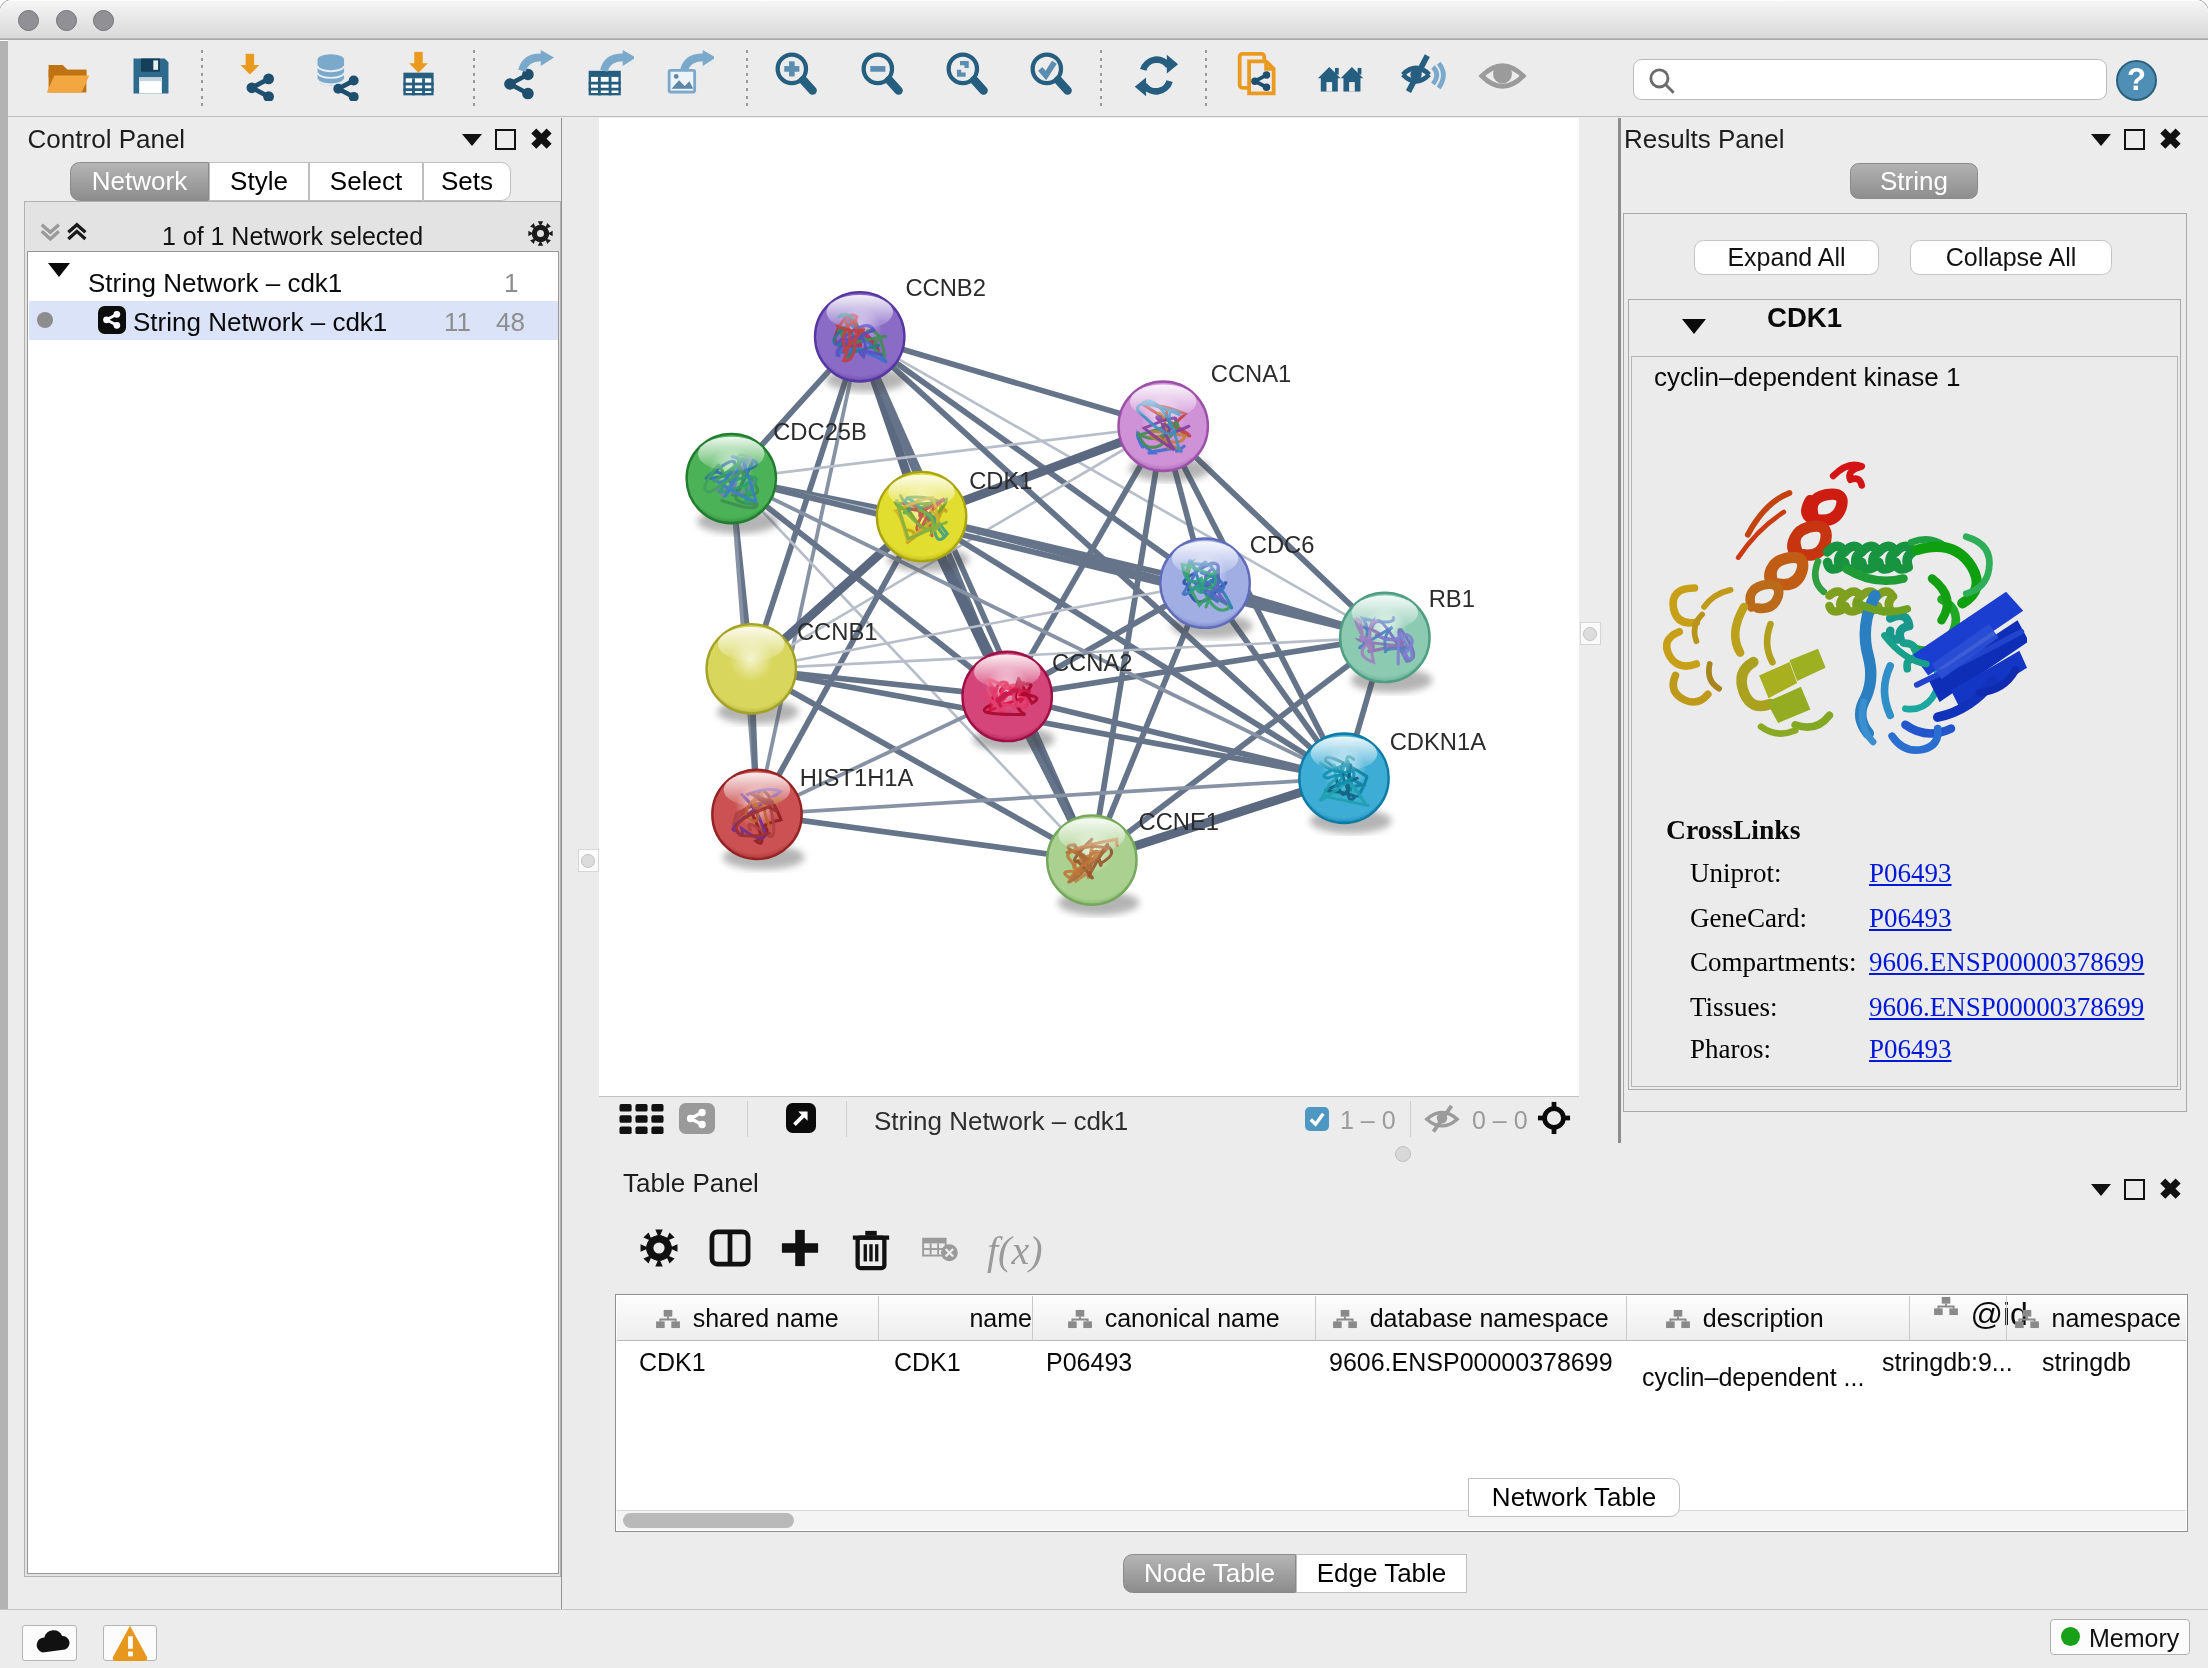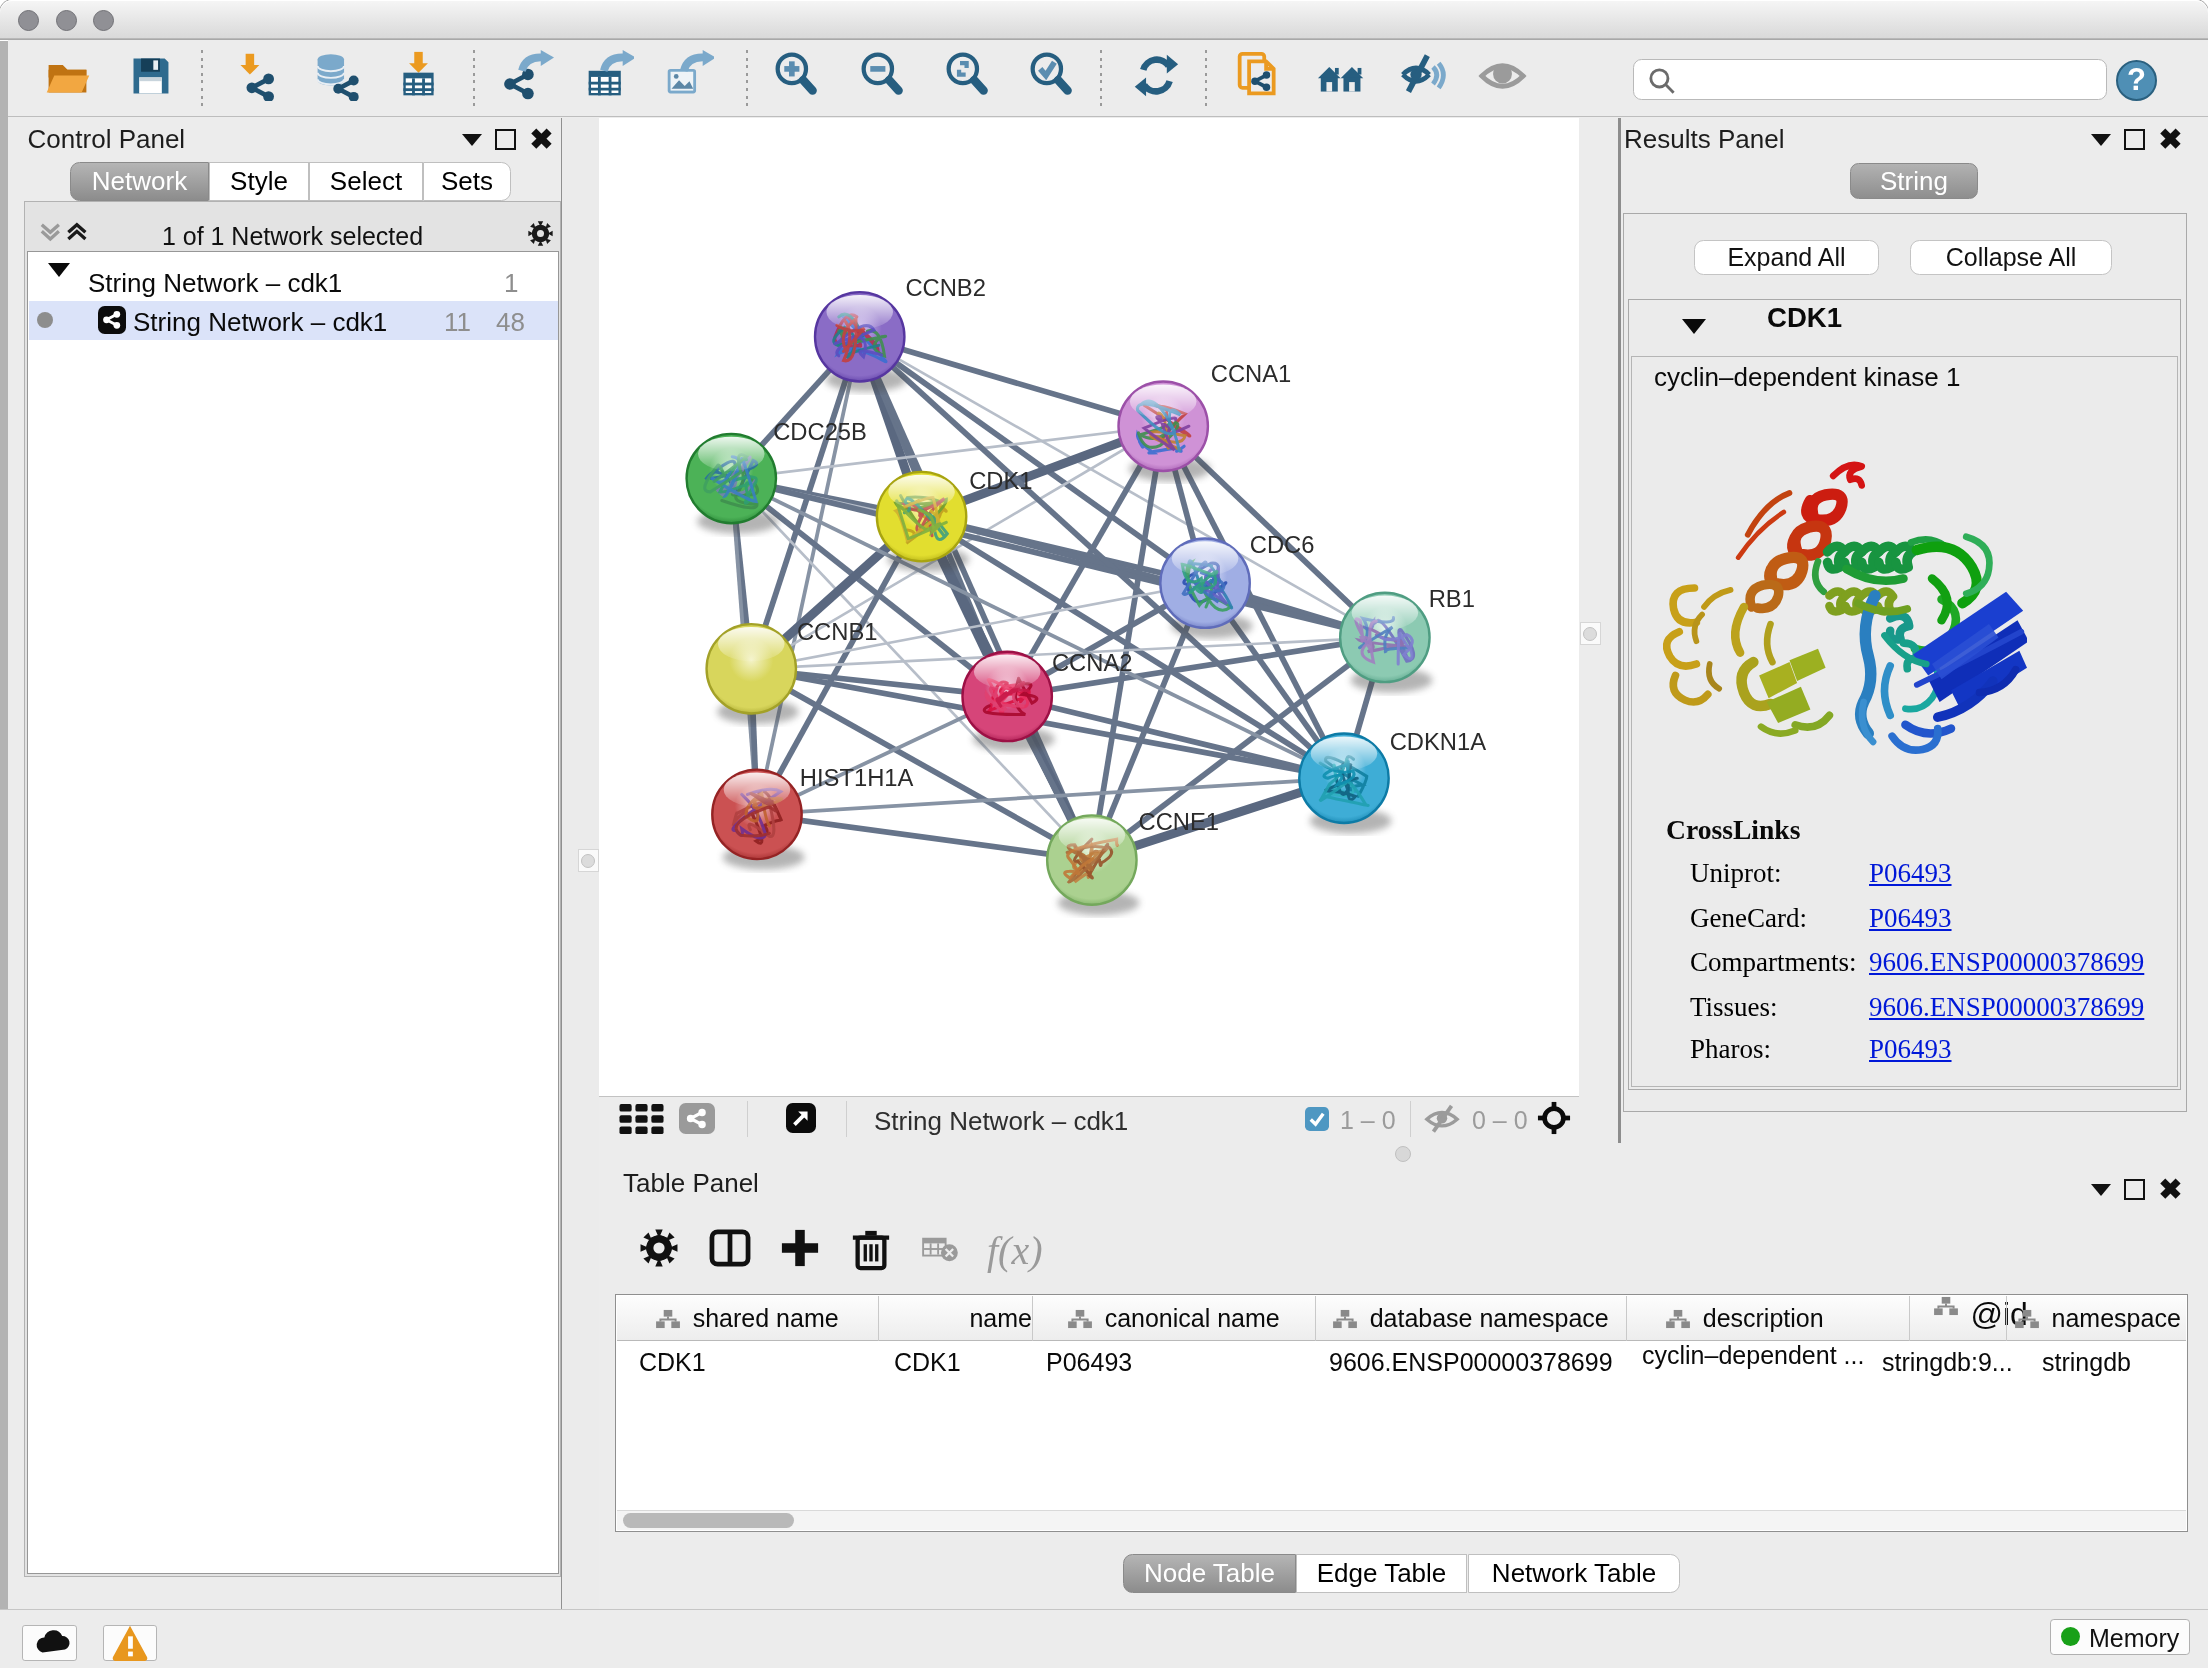--- a/index.html
+++ b/index.html
@@ -708,31 +708,31 @@
           <path d="M12.5 8 v3 M4.5 13 v-2 h16 v2" fill="none" stroke="#8a8a8a" stroke-width="2"></path>
         </svg>
         <span style="white-space:nowrap;">namespace</span>
       </div>
     </div>
   <div id="trow" class="abs" style="left:617px;top:1341px;width:1569px;height:57px;overflow:hidden;">
       <div class="abs" style="left:22px;top:6.7px;font-size:25px;color:#0a0a0a;white-space:nowrap;">CDK1</div>
       <div class="abs" style="left:277px;top:6.7px;font-size:25px;color:#0a0a0a;white-space:nowrap;">CDK1</div>
       <div class="abs" style="left:429px;top:6.7px;font-size:25px;color:#0a0a0a;white-space:nowrap;">P06493</div>
       <div class="abs" style="left:712px;top:6.7px;font-size:25px;color:#0a0a0a;white-space:nowrap;">9606.ENSP00000378699</div>
-      <div class="abs" style="left:1025px;top:0;font-size:25px;color:#0a0a0a;white-space:nowrap;">cyclin–dependent ...</div>
+      <div class="abs" style="left:1025px;top:22px;font-size:25px;color:#0a0a0a;white-space:nowrap;">cyclin–dependent ...</div>
       <div class="abs" style="left:1265px;top:6.7px;font-size:25px;color:#0a0a0a;white-space:nowrap;">stringdb:9...</div>
       <div class="abs" style="left:1425px;top:6.7px;font-size:25px;color:#0a0a0a;white-space:nowrap;">stringdb</div>
     </div>
 
   <div class="abs" style="left:617px;top:1510px;width:1569px;height:20px;background:#f4f4f4;border-top:1px solid #d9d9d9;"></div>
   <div class="abs" style="left:623px;top:1513px;width:171px;height:15px;background:#b9b9b9;border-radius:7.6px;"></div>
 
   <div class="abs tab sel" style="left:1123px;top:1554px;width:173px;border-radius:9.5px 0 0 9.5px;">Node Table</div>
   <div class="abs tab" style="left:1296px;top:1554px;width:171px;">Edge Table</div>
-  <div class="abs tab" style="left:1468px;top:1554px;width:212px;border-radius:0 9.5px 9.5px 0;">Network Table</div>
+  <div class="abs tab" style="left:1468px;top:1478px;width:212px;border-radius:0 9.5px 9.5px 0;">Network Table</div>
 
   <div class="abs" style="left:0;top:1609px;width:2208px;height:59px;background:#ececec;border-top:1px solid #c6c6c6;"></div>
   <div class="abs" style="left:22px;top:1625px;width:55px;height:36px;background:#fcfcfc;border:1px solid #b5b5b5;border-radius:2.9px;display:flex;align-items:center;justify-content:center;">
       <svg width="42" height="30" viewBox="0 0 44 32" style="">
         <path d="M14 26 a8 8 0 0 1 2-15.8 A10 10 0 0 1 35 8.5 a7.5 7.5 0 0 1 3 14.5 z" fill="#111"></path>
       </svg>
     </div>
   <div class="abs" style="left:103px;top:1625px;width:54px;height:36px;background:#fcfcfc;border:1px solid #b5b5b5;border-radius:2.9px;display:flex;align-items:center;justify-content:center;">
       <svg width="40" height="40" viewBox="0 0 42 42" style="">
         <path d="M21 3 L39 36 a3 3 0 0 1-3 4 H6 a3 3 0 0 1-3-4 Z" fill="#e8971e"></path>

